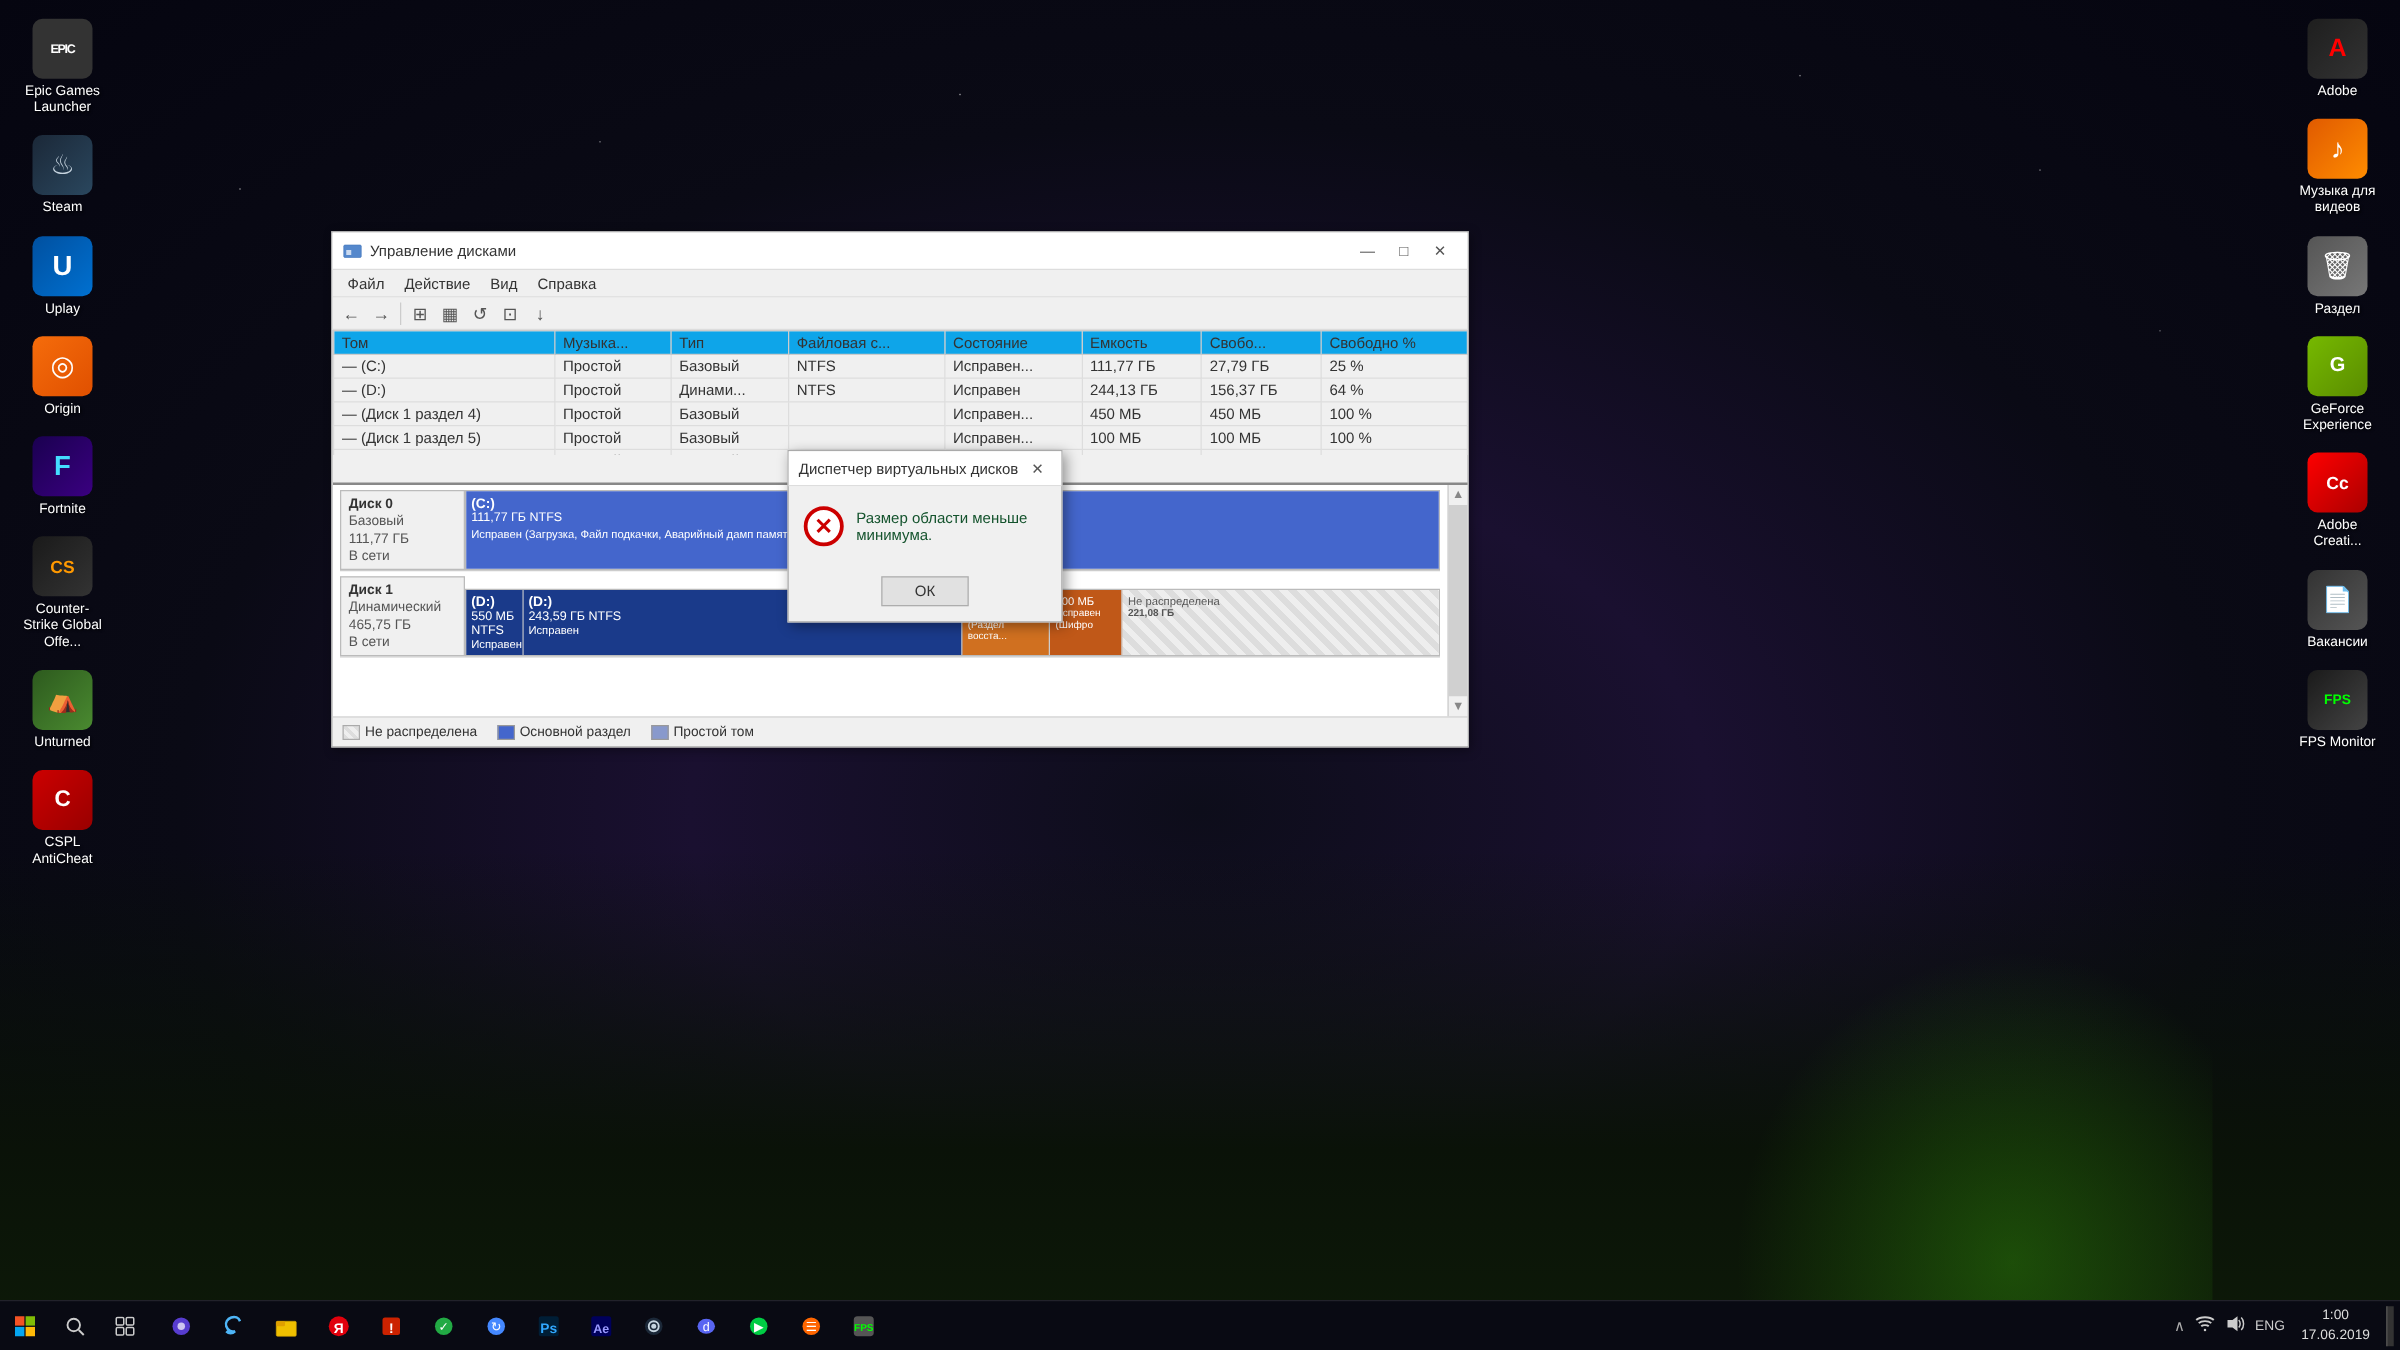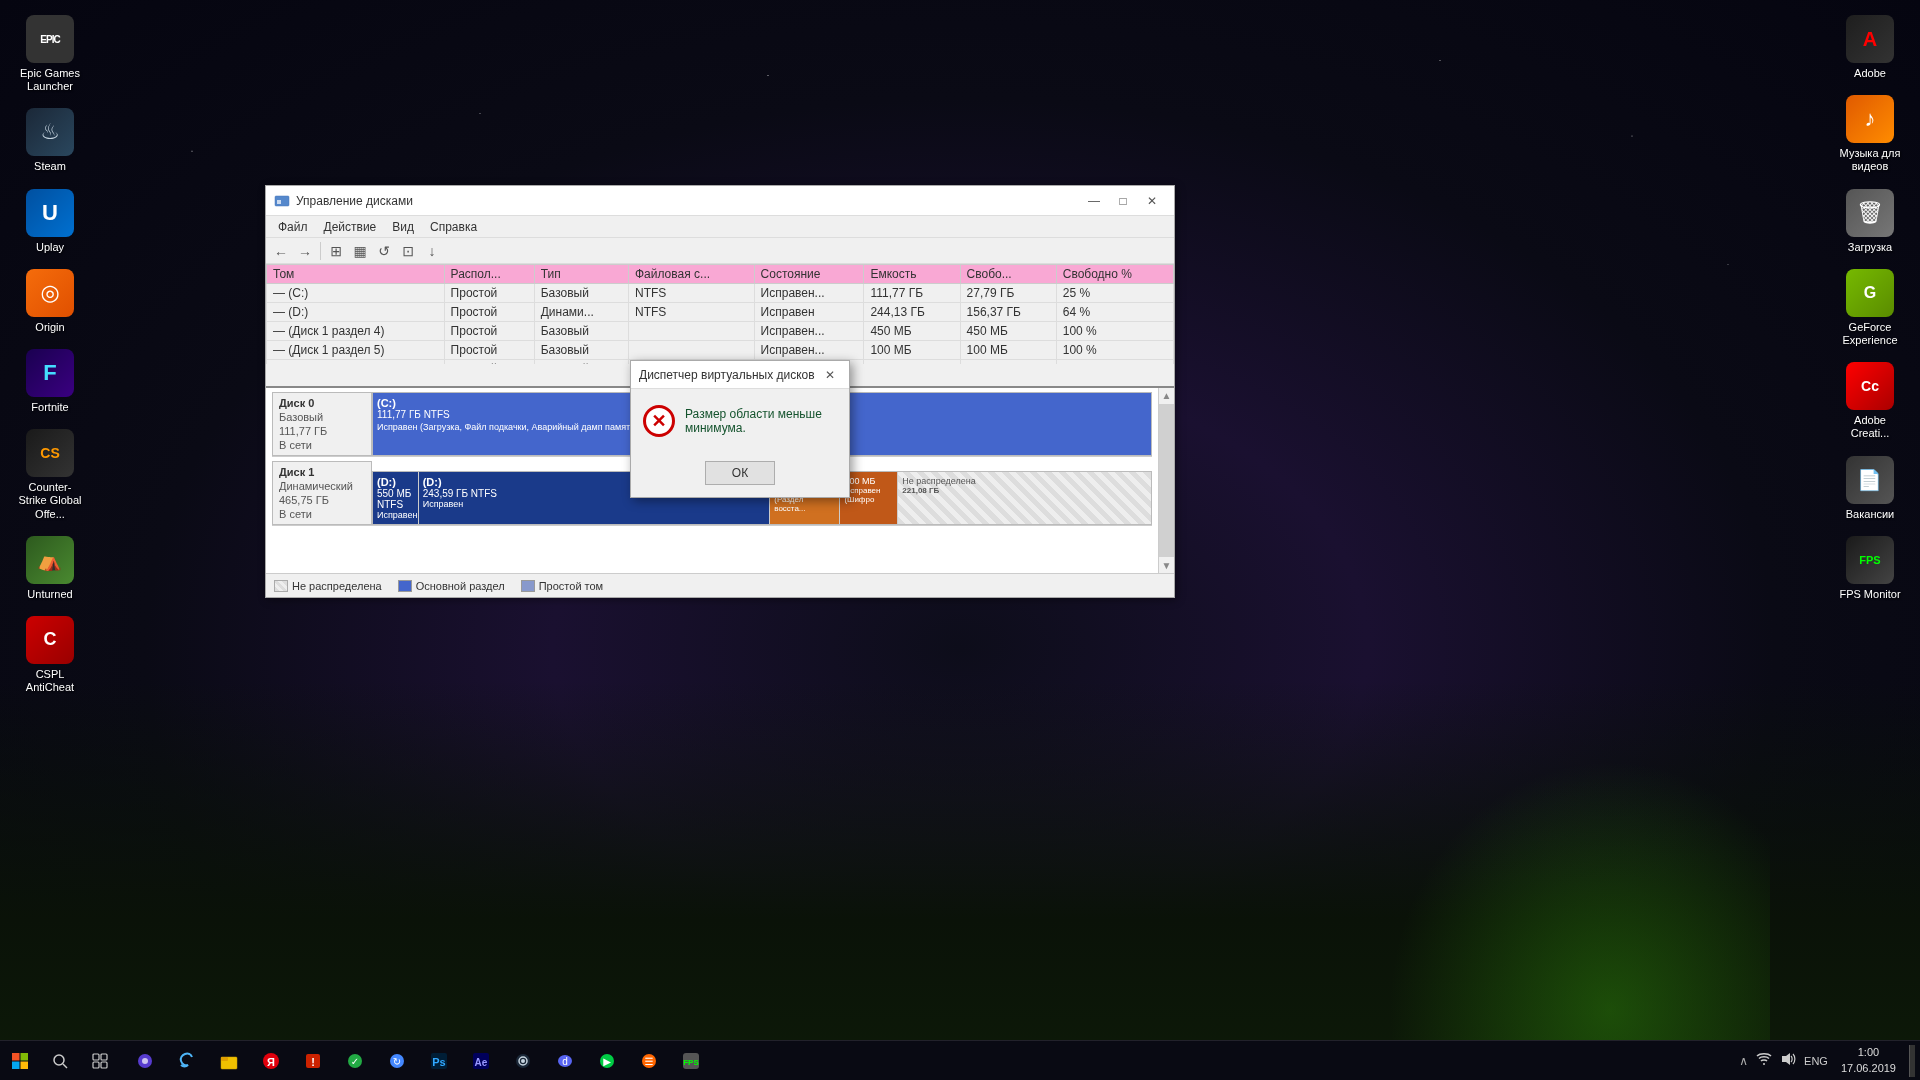--- a/index.html
+++ b/index.html
@@ -277,21 +277,21 @@
     .toolbar-divider { width: 1px; height: 18px; background: #ccc; margin: 0 2px; }
 
     
     .disk-table {
       width: 100%;
       font-size: 12px;
       border-collapse: collapse;
     }
 
     .disk-table th {
-      background: #f9a8d4;
+      background: #0ea5e9;
       border: 1px solid #ccc;
       padding: 2px 6px;
       text-align: left;
       font-weight: normal;
       color: #333;
       white-space: nowrap;
     }
 
     .disk-table td {
       border: 1px solid #ddd;
@@ -521,21 +521,21 @@
     <div class="desktop-icon">
       <div class="icon-img icon-music">
         <span style="font-size:22px;">♪</span>
       </div>
       <span class="icon-label">Музыка для видеов</span>
     </div>
     <div class="desktop-icon">
       <div class="icon-img icon-basket">
         <span style="font-size:22px;">🗑</span>
       </div>
-      <span class="icon-label">Загрузка</span>
+      <span class="icon-label">Раздел</span>
     </div>
     <div class="desktop-icon">
       <div class="icon-img icon-geforce">
         <span style="font-size:16px;font-weight:bold;">G</span>
       </div>
       <span class="icon-label">GeForce Experience</span>
     </div>
     <div class="desktop-icon">
       <div class="icon-img icon-adobecc">
         <span style="font-size:14px;font-weight:bold;">Cc</span>
@@ -588,21 +588,21 @@
       <div class="toolbar-btn">↺</div>
       <div class="toolbar-btn">⊡</div>
       <div class="toolbar-btn">↓</div>
     </div>
 
     <div class="table-container">
       <table class="disk-table">
         <thead>
           <tr>
             <th>Том</th>
-            <th>Распол...</th>
+            <th>Музыка...</th>
             <th>Тип</th>
             <th>Файловая с...</th>
             <th>Состояние</th>
             <th>Емкость</th>
             <th>Свобо...</th>
             <th>Свободно %</th>
           </tr>
         </thead>
         <tbody id="disk-table-body">
         <tr>

